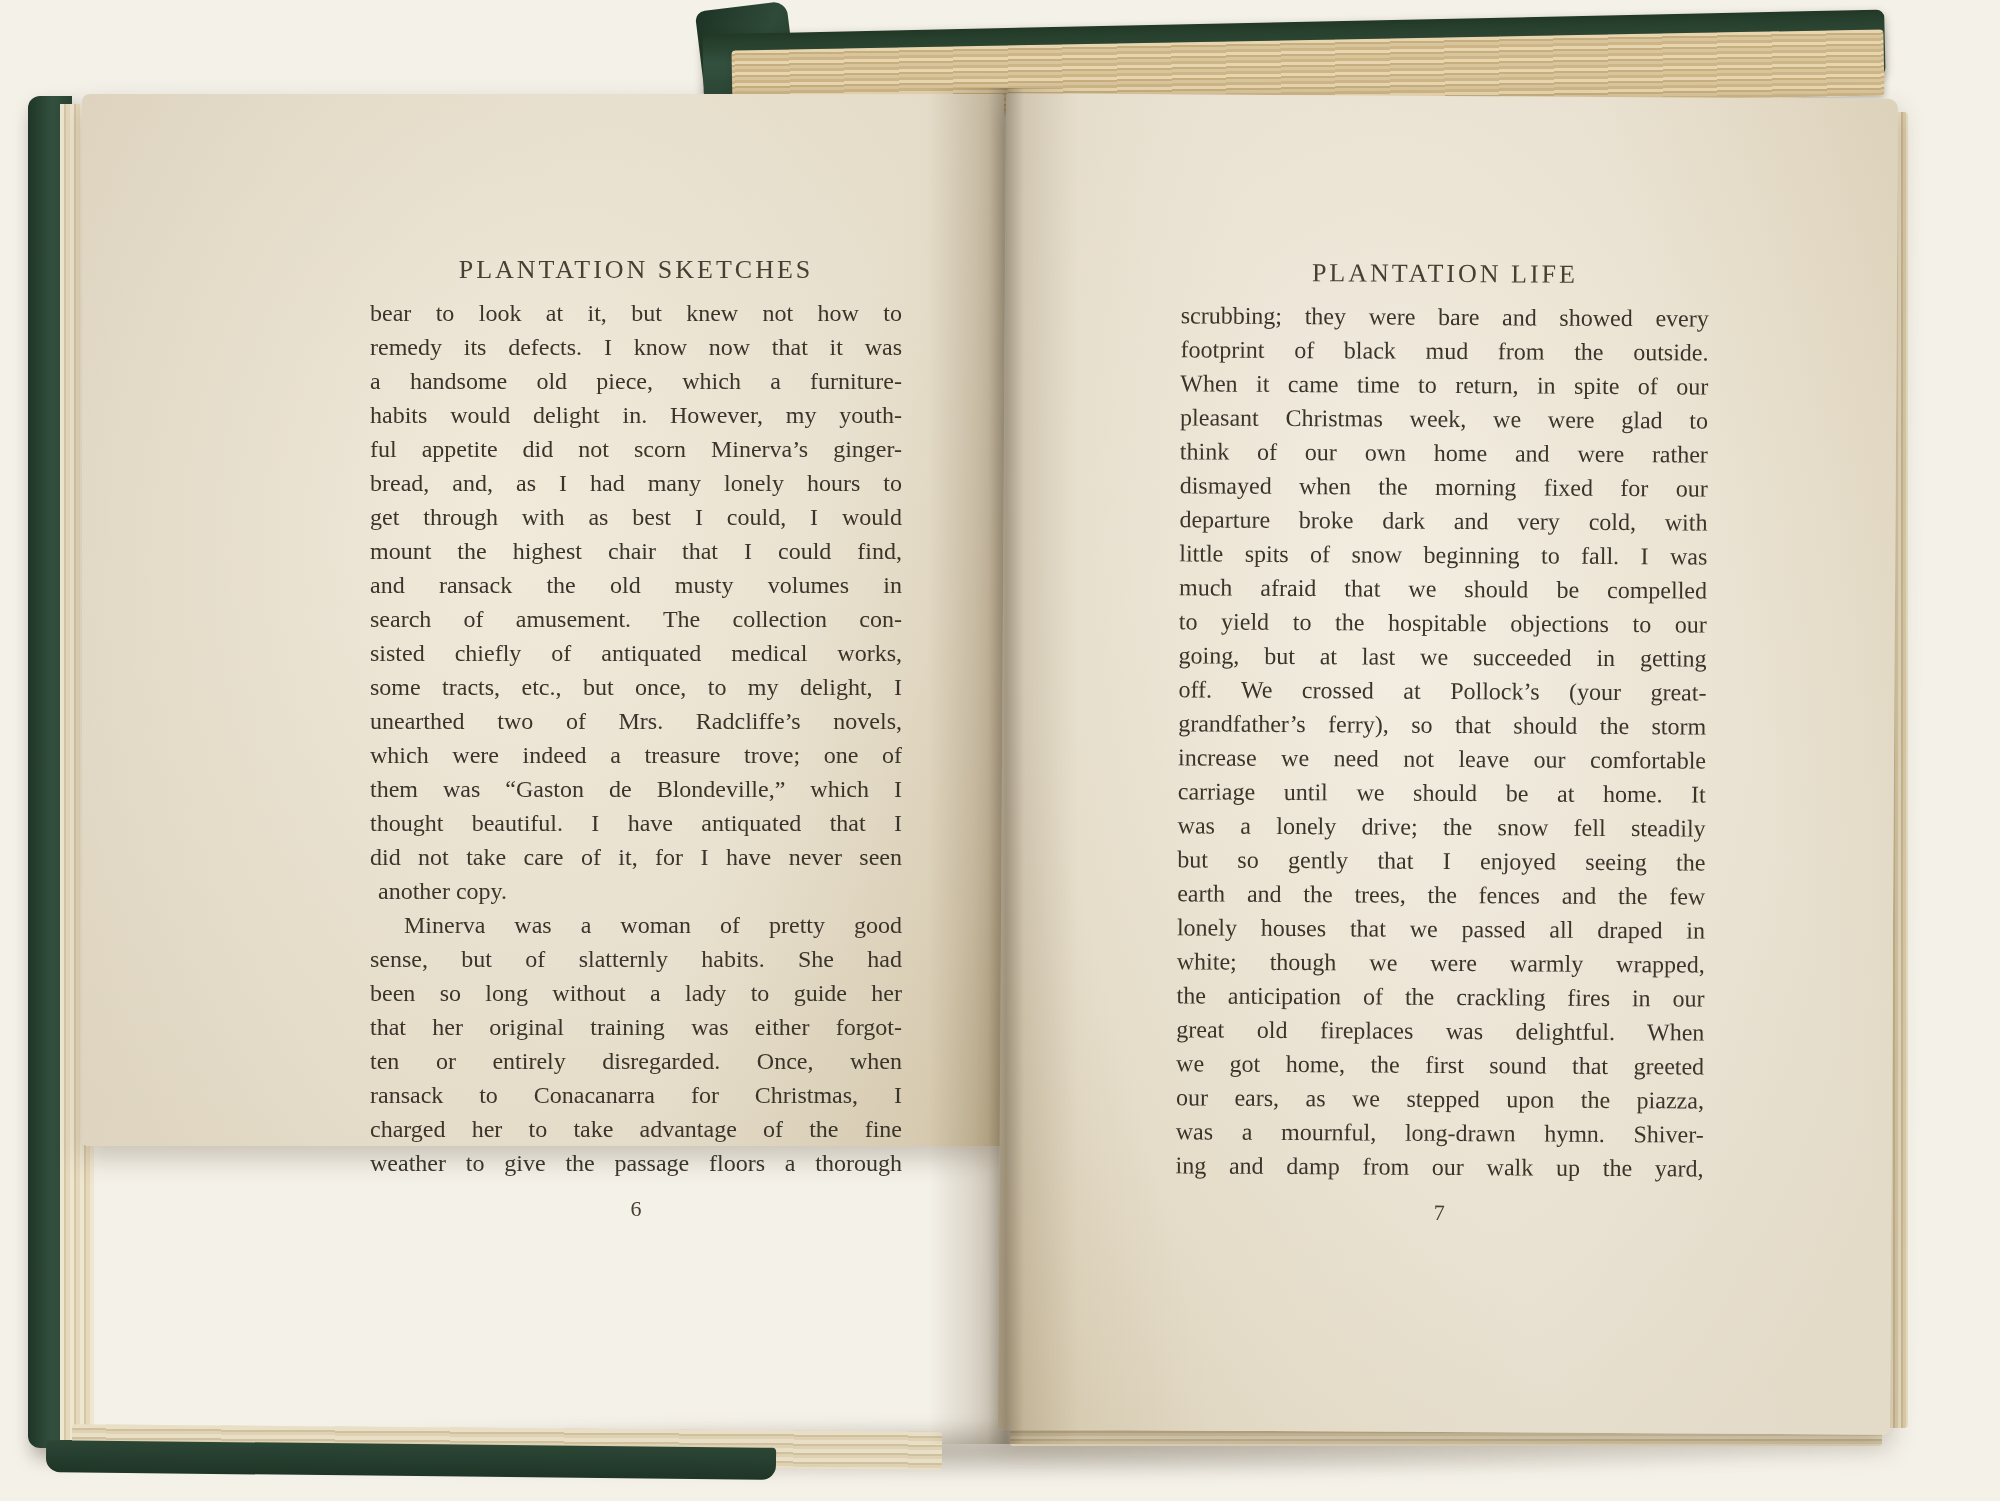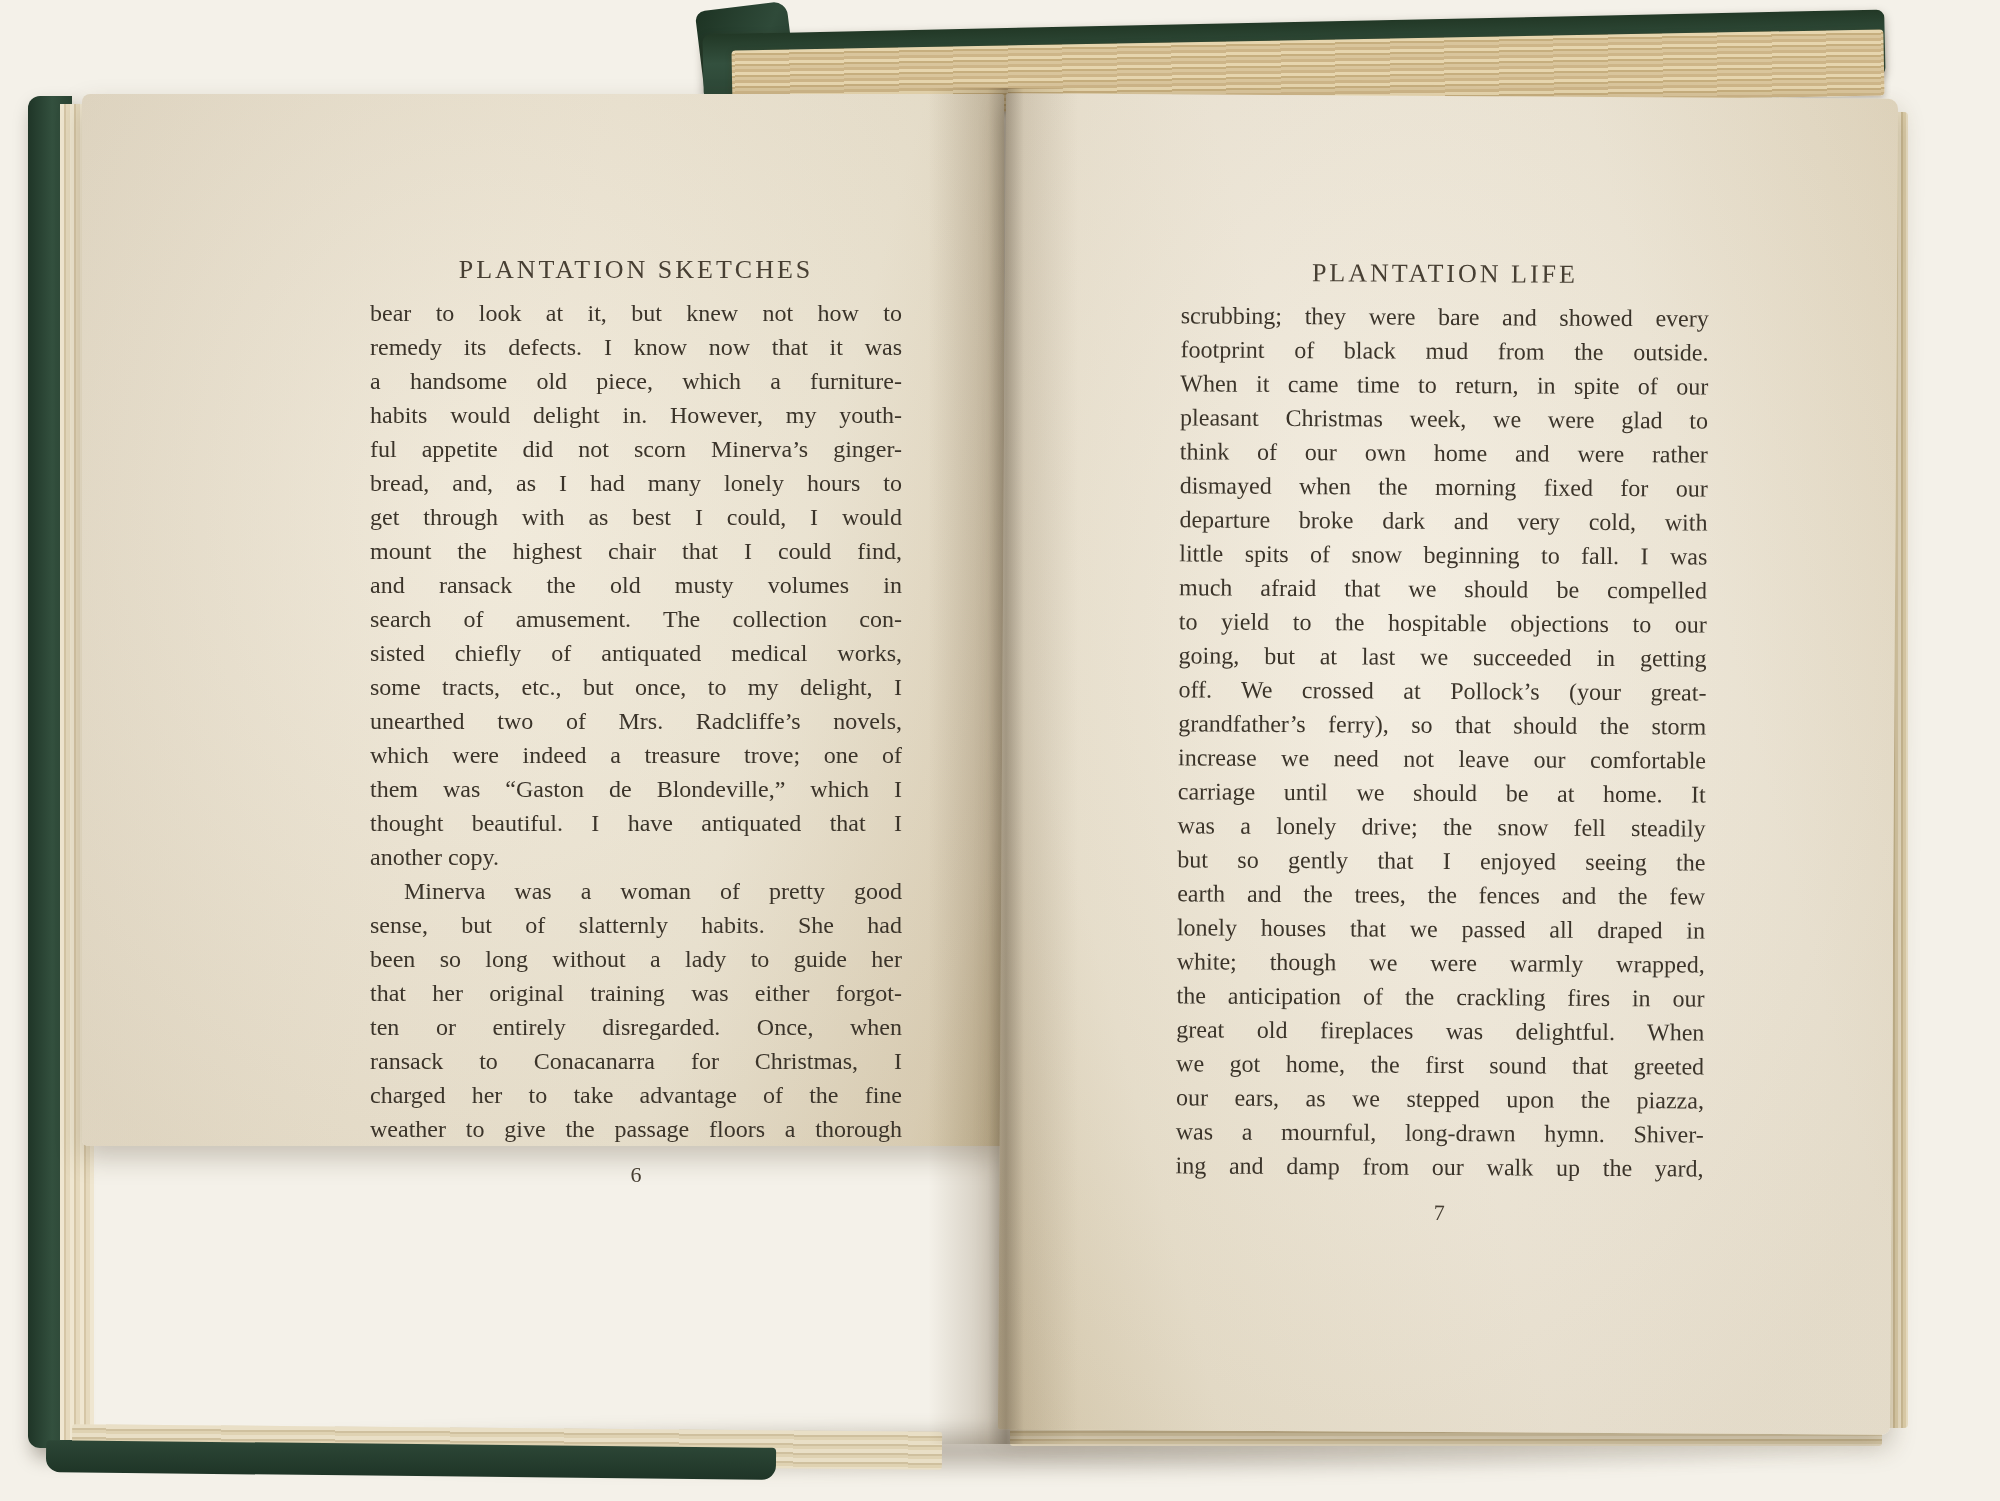--- a/index.html
+++ b/index.html
@@ -98,21 +98,21 @@
   
   .content{position:absolute;z-index:4;}
   .left-page .content{left:288px;top:160px;width:532px;}
   .right-page .content{left:176px;top:162px;width:528px;}
   .page-head{
     text-align:center;font-size:26px;line-height:32px;letter-spacing:3px;
     color:#473f33;margin-bottom:10px;white-space:nowrap;
   }
   .lines{color:#3b342a;font-size:24px;line-height:34px;}
   .line{text-align:justify;text-align-last:justify;}
-  .line.para-end{text-align-last:left;}
+  .line.para-end{text-align-last:left;margin-left:8px;}
   .line.indent{text-indent:34px;}
   .page-num{
     margin-top:16px;text-align:center;font-size:22px;color:#473f33;
   }
 </style>
 </head>
 <body>
 
 <div class="scene">
 
@@ -142,20 +142,21 @@
           <div class="line">get through with as best I could, I would</div>
           <div class="line">mount the highest chair that I could find,</div>
           <div class="line">and ransack the old musty volumes in</div>
           <div class="line">search of amusement. The collection con-</div>
           <div class="line">sisted chiefly of antiquated medical works,</div>
           <div class="line">some tracts, etc., but once, to my delight, I</div>
           <div class="line">unearthed two of Mrs. Radcliffe’s novels,</div>
           <div class="line">which were indeed a treasure trove; one of</div>
           <div class="line">them was “Gaston de Blondeville,” which I</div>
           <div class="line">thought beautiful. I have antiquated that I</div>
+          <div class="line">did not take care of it, for I have never seen</div>
           <div class="line para-end">another copy.</div>
           <div class="line indent">Minerva was a woman of pretty good</div>
           <div class="line">sense, but of slatternly habits. She had</div>
           <div class="line">been so long without a lady to guide her</div>
           <div class="line">that her original training was either forgot-</div>
           <div class="line">ten or entirely disregarded. Once, when</div>
           <div class="line">ransack to Conacanarra for Christmas, I</div>
           <div class="line">charged her to take advantage of the fine</div>
           <div class="line">weather to give the passage floors a thorough</div>
         </div>

